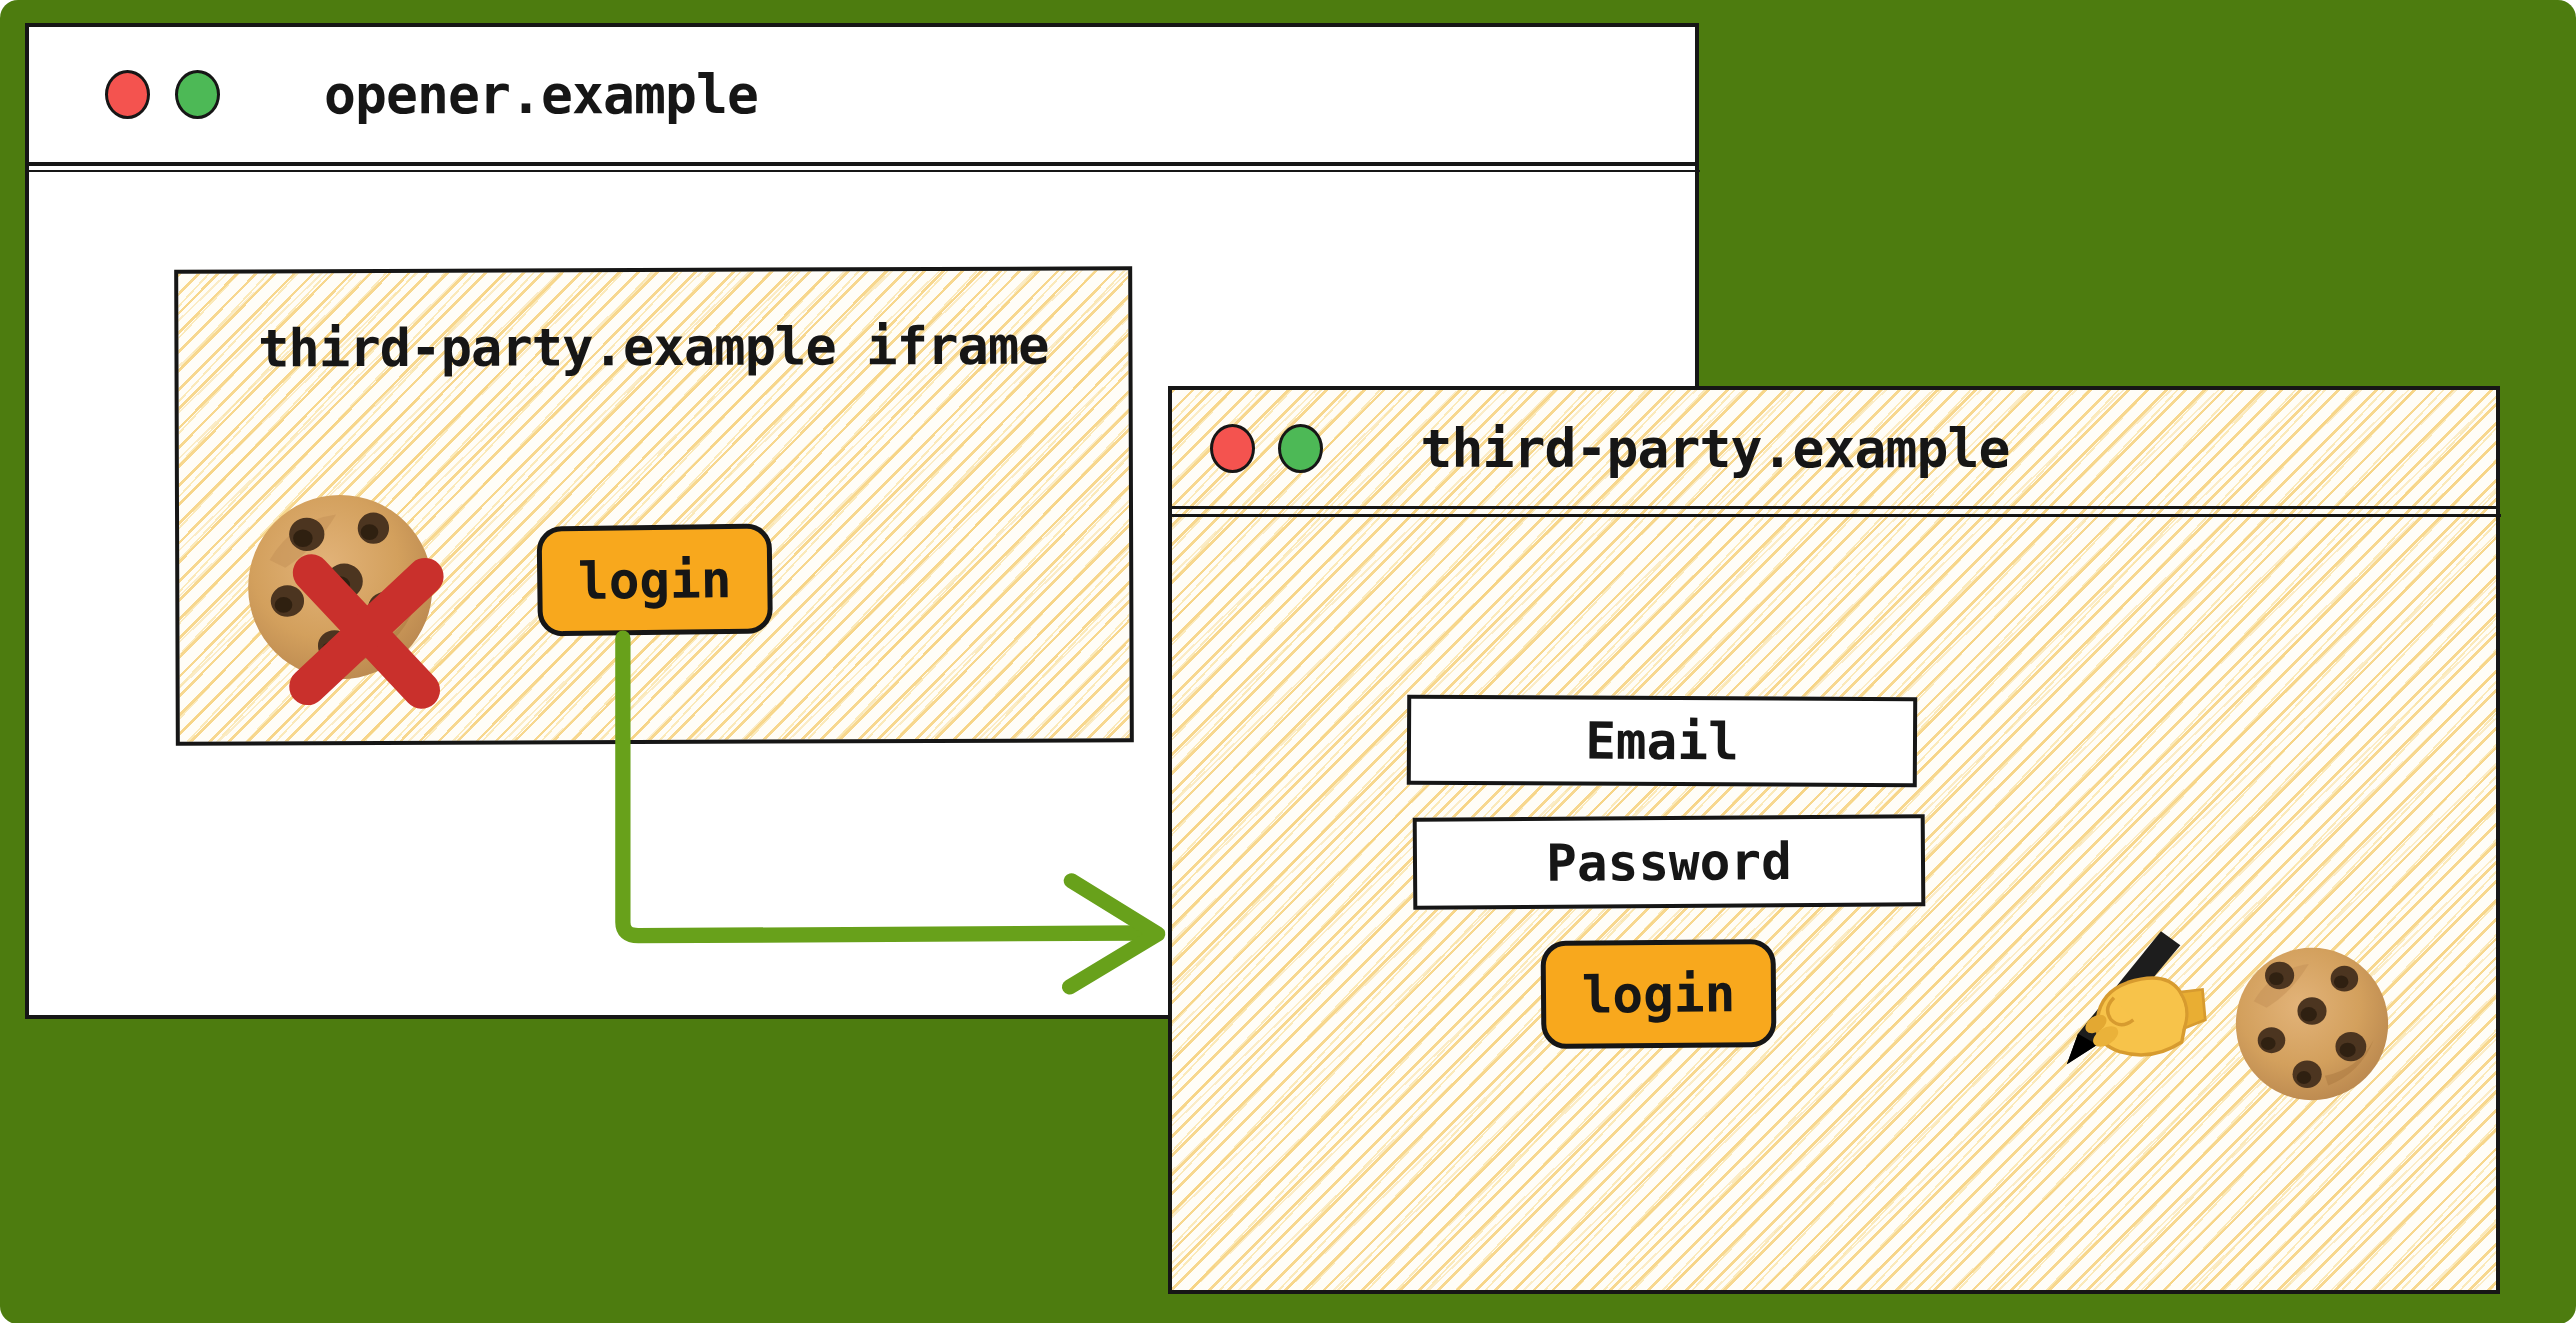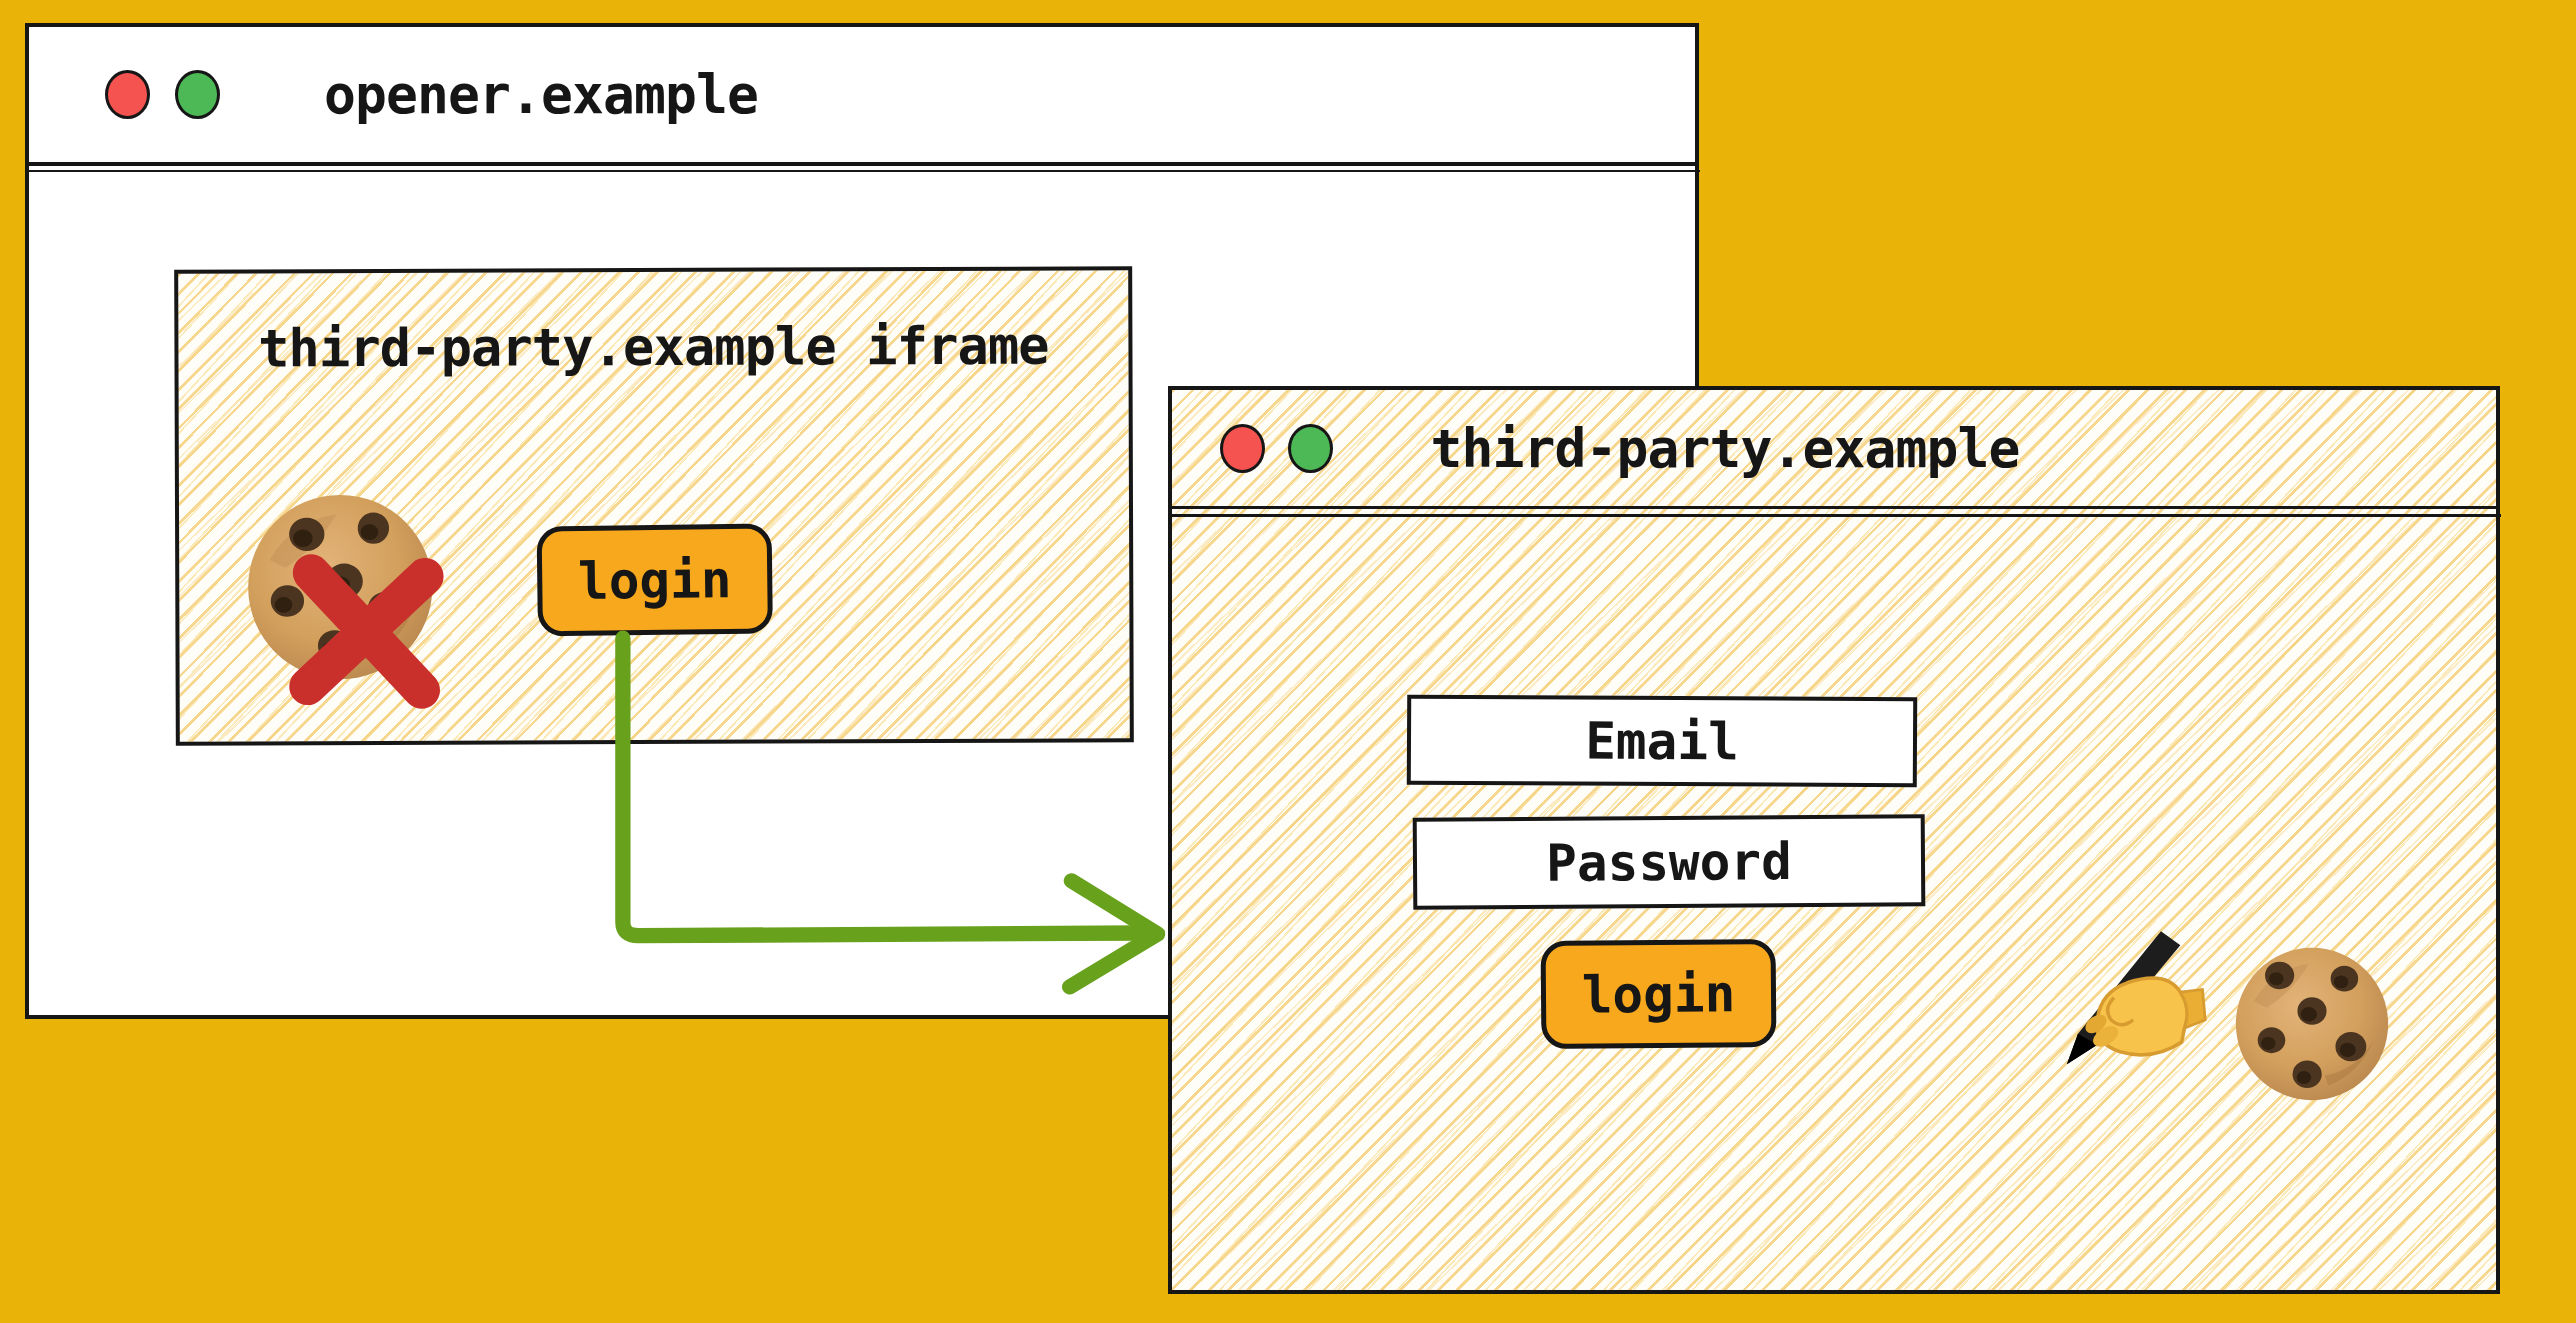--- a/index.html
+++ b/index.html
@@ -1,21 +1,22 @@
 <!DOCTYPE html>
 <html style="font-size:14.4px"><head>
 <meta charset="utf-8">
 <style>
   * { margin:0; padding:0; box-sizing:border-box; }
   html,body { background:#ffffff; }
   .canvas {
     position:relative; width:2576px; height:1324px; overflow:hidden;
-    background:#eab308;
+    background:#4d7c0f;
     font-family:"DejaVu Sans Mono","Liberation Mono",monospace;
     color:#161616;
+    border-radius:18px;
   }
   .window { position:absolute; border:4.5px solid #161616; background:#fff; }
   .hatch {
     background-color:#fffdf7;
     background-image:
       repeating-linear-gradient(135deg, rgba(246,209,125,0.85) 0 2.7px, rgba(0,0,0,0) 2.7px 13.5px),
       repeating-linear-gradient(133deg, rgba(249,225,160,0.70) 0 1.8px, rgba(0,0,0,0) 1.8px 21.6px),
       repeating-linear-gradient(136deg, rgba(246,215,140,0.45) 0 1.8px, rgba(0,0,0,0) 1.8px 33px);
   }
   .titlebar {
@@ -62,21 +63,21 @@
   .login-btn {
     position:absolute; display:flex; align-items:center; justify-content:center;
     background:#f8a81d; border:5.4px solid #161616; border-radius:25px;
     font-weight:700; font-size:51px; cursor:pointer;
   }
   .iframe-login { left:358px; top:253px; width:235px; height:110px; transform:rotate(-0.5deg); }
   
   .arrow-svg { position:absolute; left:0; top:0; z-index:5; pointer-events:none; }
   
   .popup { left:1168px; top:386px; width:1332px; height:908px; z-index:10; }
-  .popup .titlebar { height:119px; padding-left:48px; border-bottom-width:3.6px; background:transparent; }
+  .popup .titlebar { height:119px; padding-left:38px; border-bottom-width:3.6px; background:transparent; }
   .popup .dot.red { margin-right:23.4px; }
   .popup .win-title { margin-left:97px; }
   .popup-body { position:absolute; left:0; top:129px; right:0; bottom:0; }
   .field {
     position:absolute; display:flex; align-items:center; justify-content:center;
     background:#ffffff; border:4.5px solid #161616;
     font-weight:700; font-size:51px;
   }
   .email-field    { left:235px; top:177px; width:510px; height:90px; transform:rotate(0.3deg); }
   .password-field { left:241px; top:297px; width:512px; height:92px; transform:rotate(-0.4deg); }

